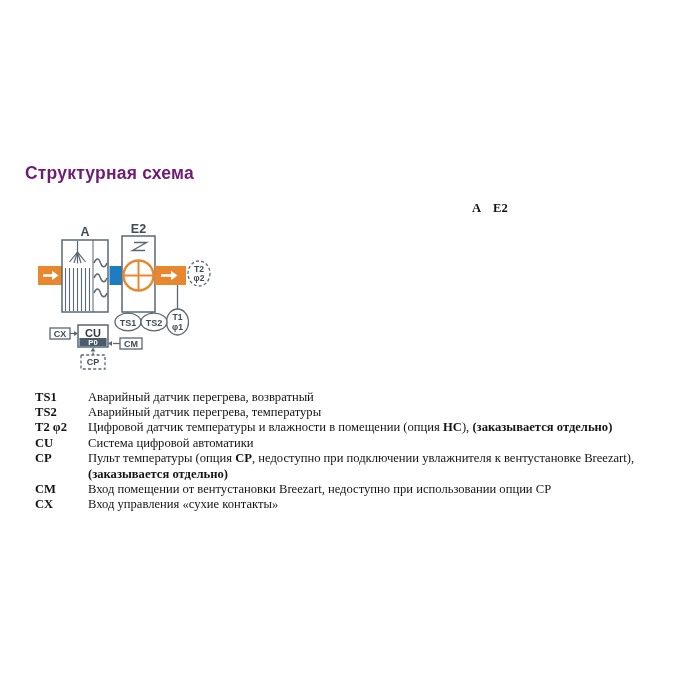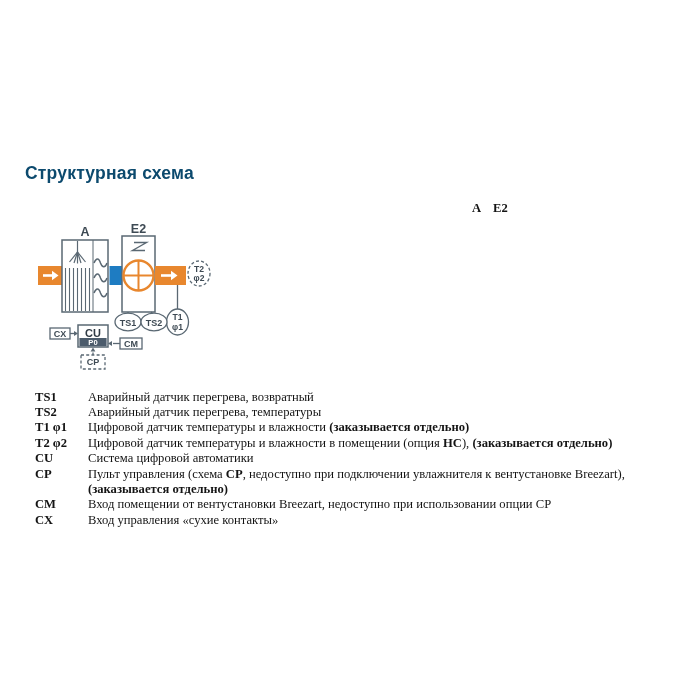--- a/index.html
+++ b/index.html
@@ -3,21 +3,21 @@
 <meta charset="utf-8">
 <style>
   html,body{margin:0;padding:0;}
   body{
     width:700px;height:700px;background:#ffffff;position:relative;overflow:hidden;
     font-family:"Liberation Serif", serif;color:#111;
   }
   .page-title{
     position:absolute;left:25px;top:163px;
     font-family:"Liberation Sans", sans-serif;
-    font-weight:bold;font-size:17.5px;letter-spacing:.2px;color:#0c4a6e;
+    font-weight:bold;font-size:17.5px;letter-spacing:.2px;color:#701a75;
   }
   .top-legend{
     position:absolute;left:463px;top:201px;
     display:grid;grid-template-columns:27px auto;column-gap:3px;row-gap:0;
     font-size:12.6px;line-height:14.6px;color:#141414;
   }
   .top-legend .tkey{font-weight:bold;text-align:center;}
   .diagram-svg{position:absolute;left:0;top:0;pointer-events:none;}
   .legend{
     position:absolute;left:35px;top:389.5px;width:620px;
@@ -150,34 +150,30 @@
 <div class="legend">
   <div class="lrow">
     <span class="lkey">TS1</span>
     <span class="ldesc"><span>Аварийный датчик перегрева, возвратный</span></span>
   </div>
   <div class="lrow">
     <span class="lkey">TS2</span>
     <span class="ldesc"><span>Аварийный датчик перегрева, температуры</span></span>
   </div>
   <div class="lrow">
-    <span class="lkey">T1 φ1</span>
-    <span class="ldesc"><span>Цифровой датчик температуры и влажности </span><b>(заказывается отдельно)</b></span>
-  </div>
-  <div class="lrow">
     <span class="lkey">T2 φ2</span>
     <span class="ldesc"><span>Цифровой датчик температуры и влажности в помещении (опция </span><b>НС</b><span>), </span><b>(заказывается отдельно)</b></span>
   </div>
   <div class="lrow">
     <span class="lkey">CU</span>
     <span class="ldesc"><span>Система цифровой автоматики</span></span>
   </div>
   <div class="lrow">
     <span class="lkey">CP</span>
-    <span class="ldesc"><span>Пульт управления (схема </span><b>CP</b><span>, недоступно при подключении увлажнителя к вентустановке Breezart),</span><br><b>(заказывается отдельно)</b></span>
+    <span class="ldesc"><span>Пульт температуры (опция </span><b>CP</b><span>, недоступно при подключении увлажнителя к вентустановке Breezart),</span><br><b>(заказывается отдельно)</b></span>
   </div>
   <div class="lrow">
     <span class="lkey">CM</span>
     <span class="ldesc"><span>Вход помещении от вентустановки Breezart, недоступно при использовании опции CP</span></span>
   </div>
   <div class="lrow">
     <span class="lkey">CX</span>
     <span class="ldesc"><span>Вход управления «сухие контакты»</span></span>
   </div>
 </div>

